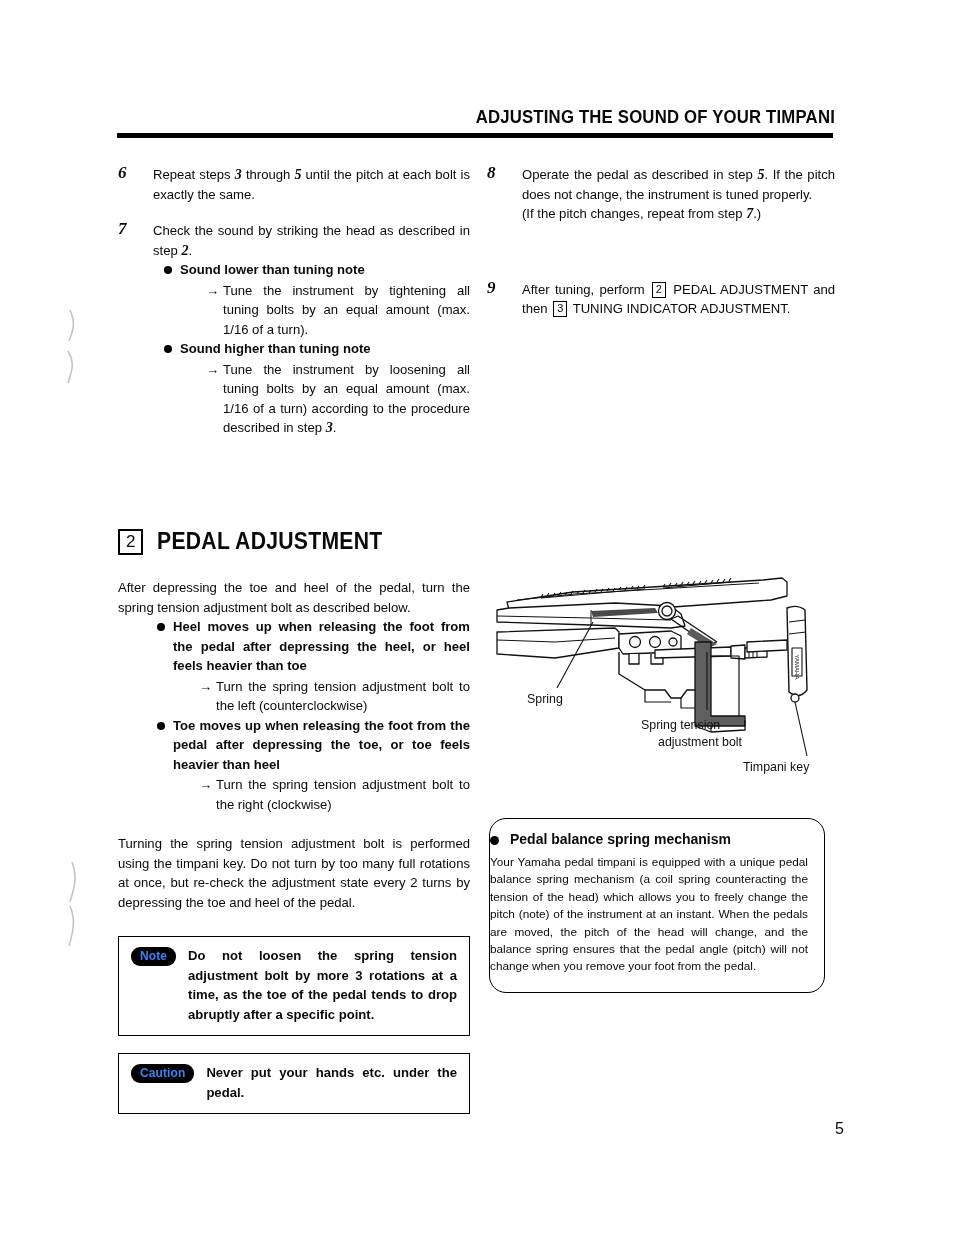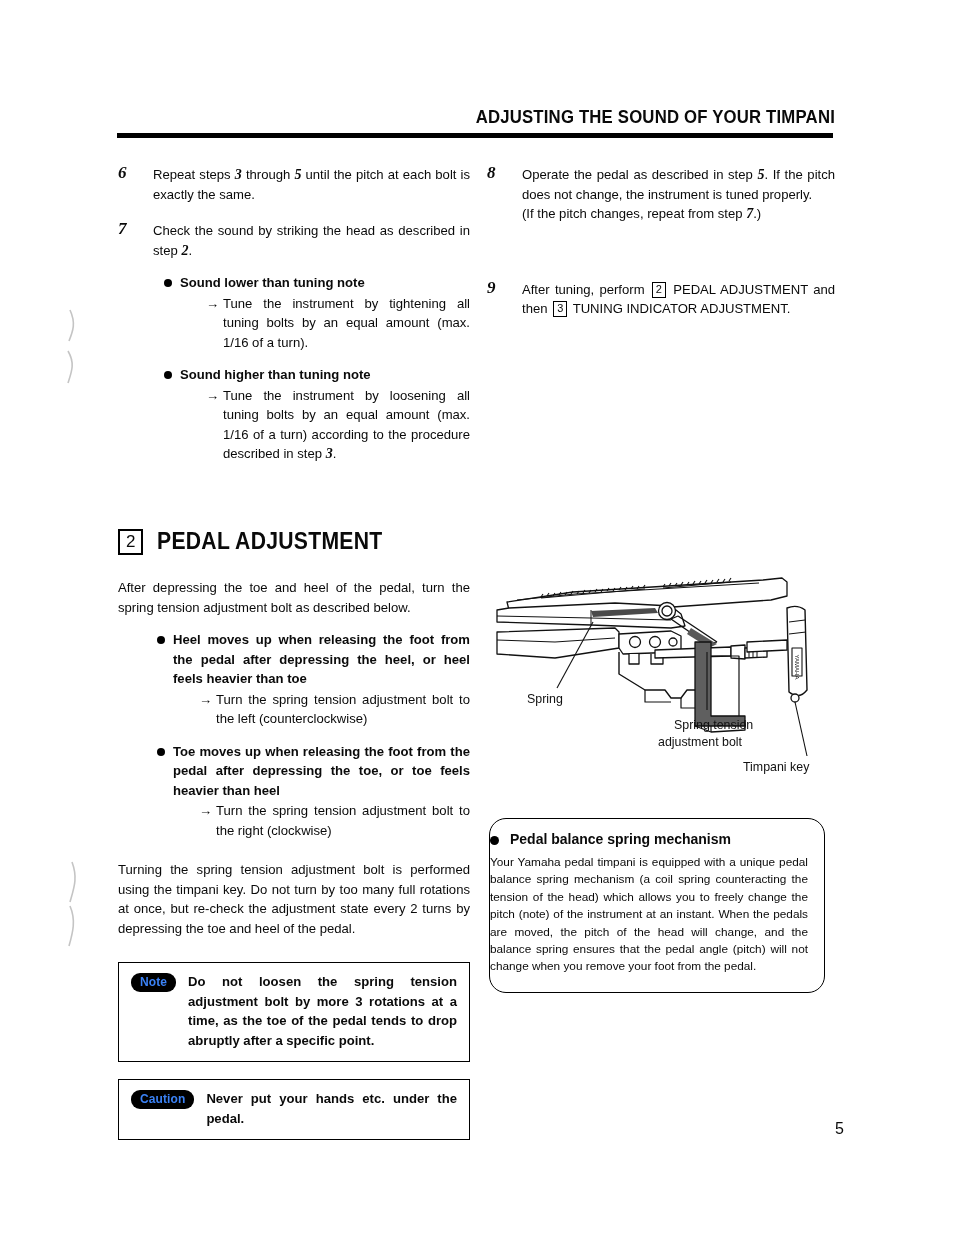--- a/index.html
+++ b/index.html
@@ -34,21 +34,21 @@
   .step-num{
     position:absolute; left:0; top:-2px;
     font-size:17px; font-weight:bold; font-style:italic;
     font-family:"Liberation Serif", serif;
   }
   .step-body{ font-size:13.1px; line-height:19.5px; text-align:justify; }
   .step-body.nj{ text-align:left; }
   b.n{ font-weight:bold; font-style:italic; font-family:"Liberation Serif",serif; font-size:14px; }
 
   
-  .bul{ margin-top:13px; padding-left:27px; position:relative; }
+  .bul{ padding-left:27px; position:relative; }
   .bul .dot{
     position:absolute; left:11px; top:6px;
     width:8px; height:8px; border-radius:50%; background:#000;
   }
   .bul-head{ font-size:13.1px; font-weight:bold; line-height:19.5px; }
   .bul-head.just{ text-align:justify; }
   .arrow{
     margin-left:26px; margin-top:1px;
     font-size:13.1px; line-height:19.5px; position:relative; padding-left:17px;
     text-align:justify;
@@ -288,21 +288,21 @@
         <circle cx="300" cy="128" r="4" fill="#fff"></circle>
 
         <path d="M98,52 L62,118" stroke-width="1.1"></path>
         <path d="M212,82 L212,140" stroke-width="1.1"></path>
         <path d="M300,132 L312,186" stroke-width="1.1"></path>
       </g>
       <text x="300" y="97" transform="rotate(90 300 97)" font-family="Liberation Sans, sans-serif" font-size="6" fill="#111" text-anchor="middle">YAMAHA</text>
     </svg>
 
     <div class="fig-label" style="left:32px; top:122px;">Spring</div>
-    <div class="fig-label" style="left:179px; top:148px;">Spring tension</div>
+    <div class="fig-label" style="left:146px; top:148px;">Spring tension</div>
     <div class="fig-label" style="left:163px; top:165px;">adjustment bolt</div>
     <div class="fig-label" style="left:248px; top:190px;">Timpani key</div>
   </div>
 
   <div class="roundbox">
     <div class="rb-head">
       <span class="dot"></span>
       <span>Pedal balance spring mechanism</span>
     </div>
     <div class="rb-body">Your Yamaha pedal timpani is equipped with a unique pedal balance spring mechanism (a coil spring counteracting the tension of the head) which allows you to freely change the pitch (note) of the instrument at an instant. When the pedals are moved, the pitch of the head will change, and the balance spring ensures that the pedal angle (pitch) will not change when you remove your foot from the pedal.</div>

